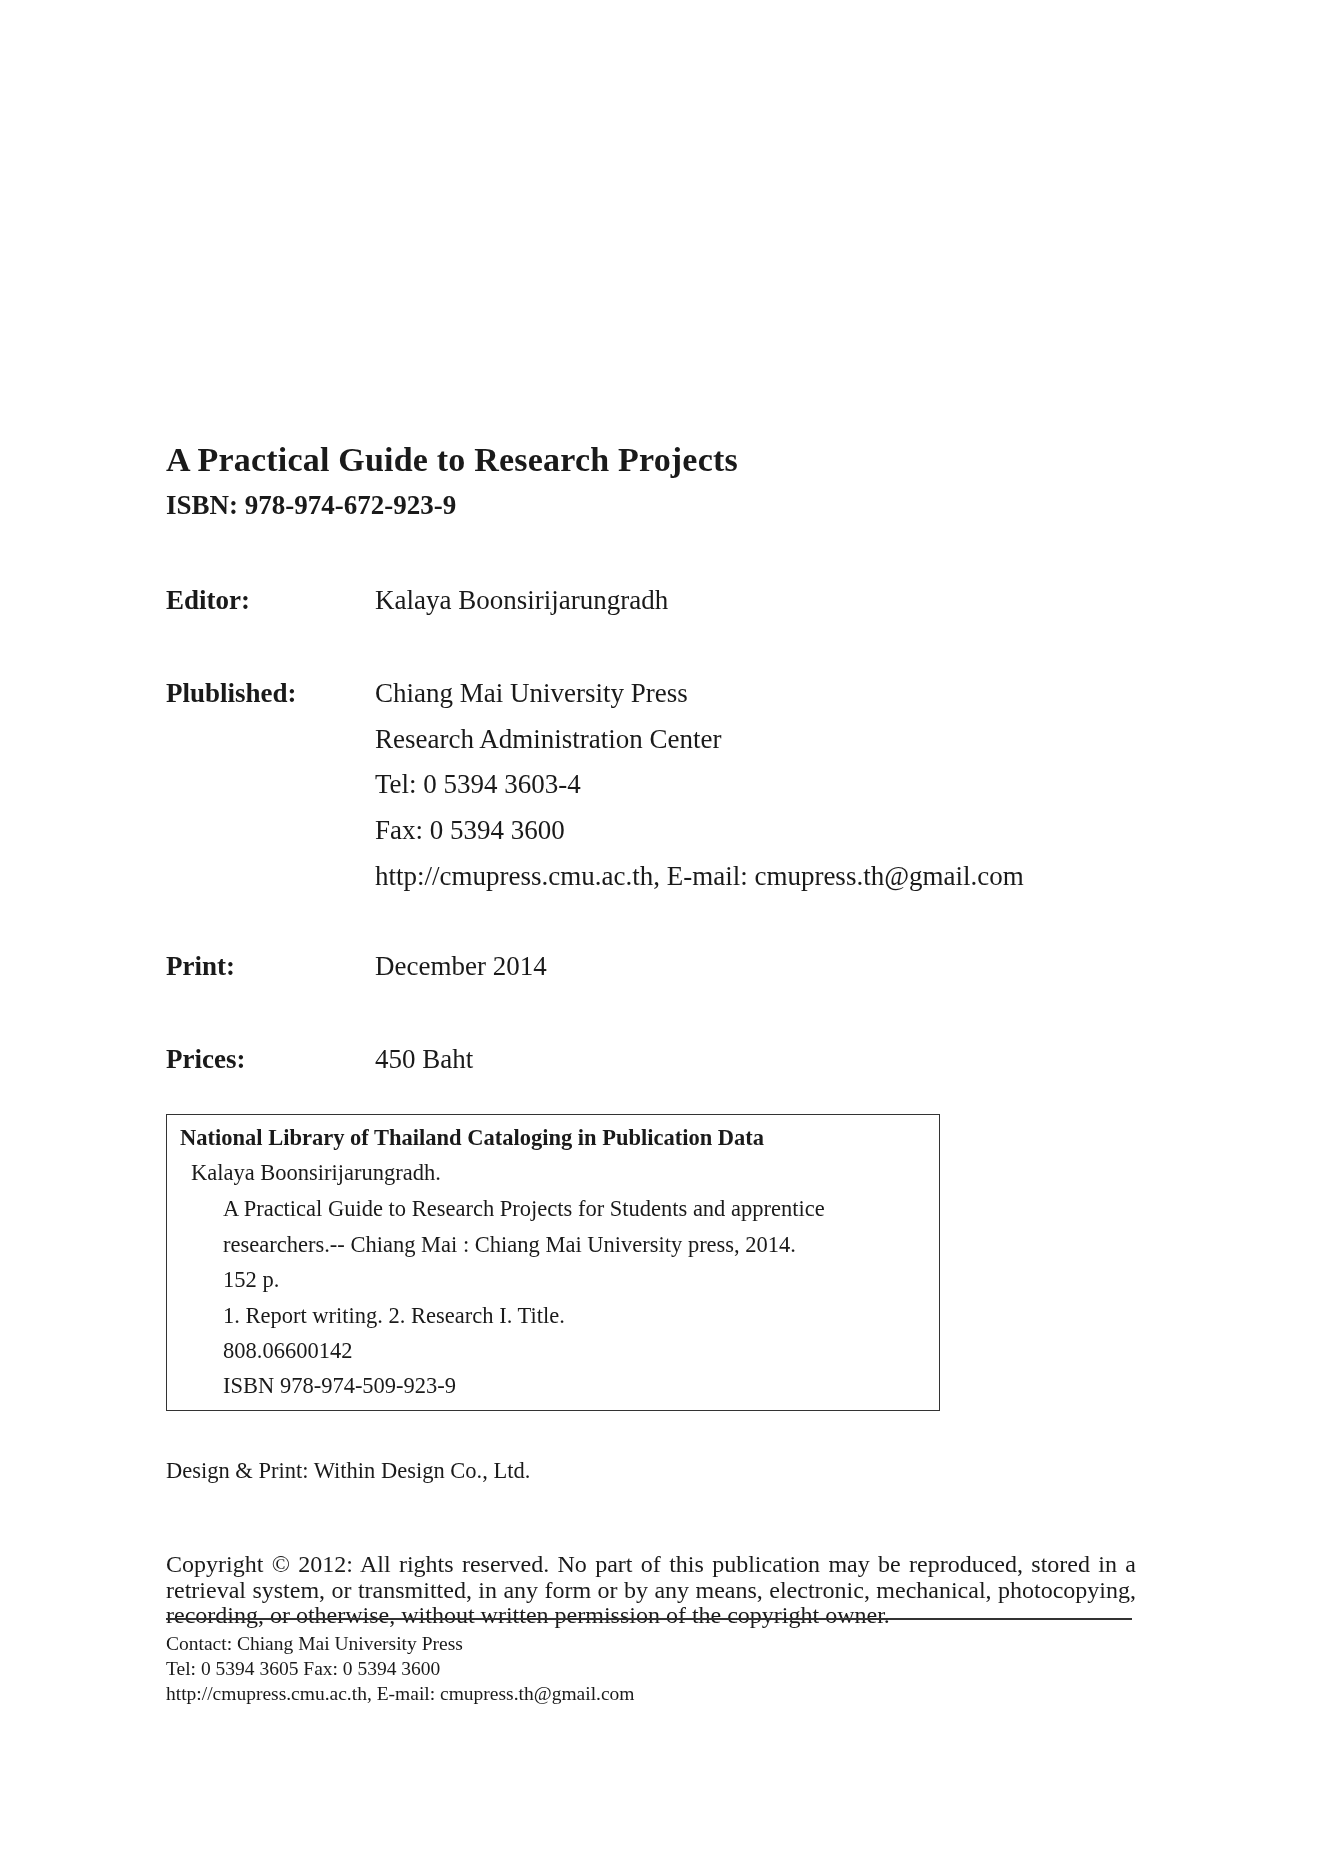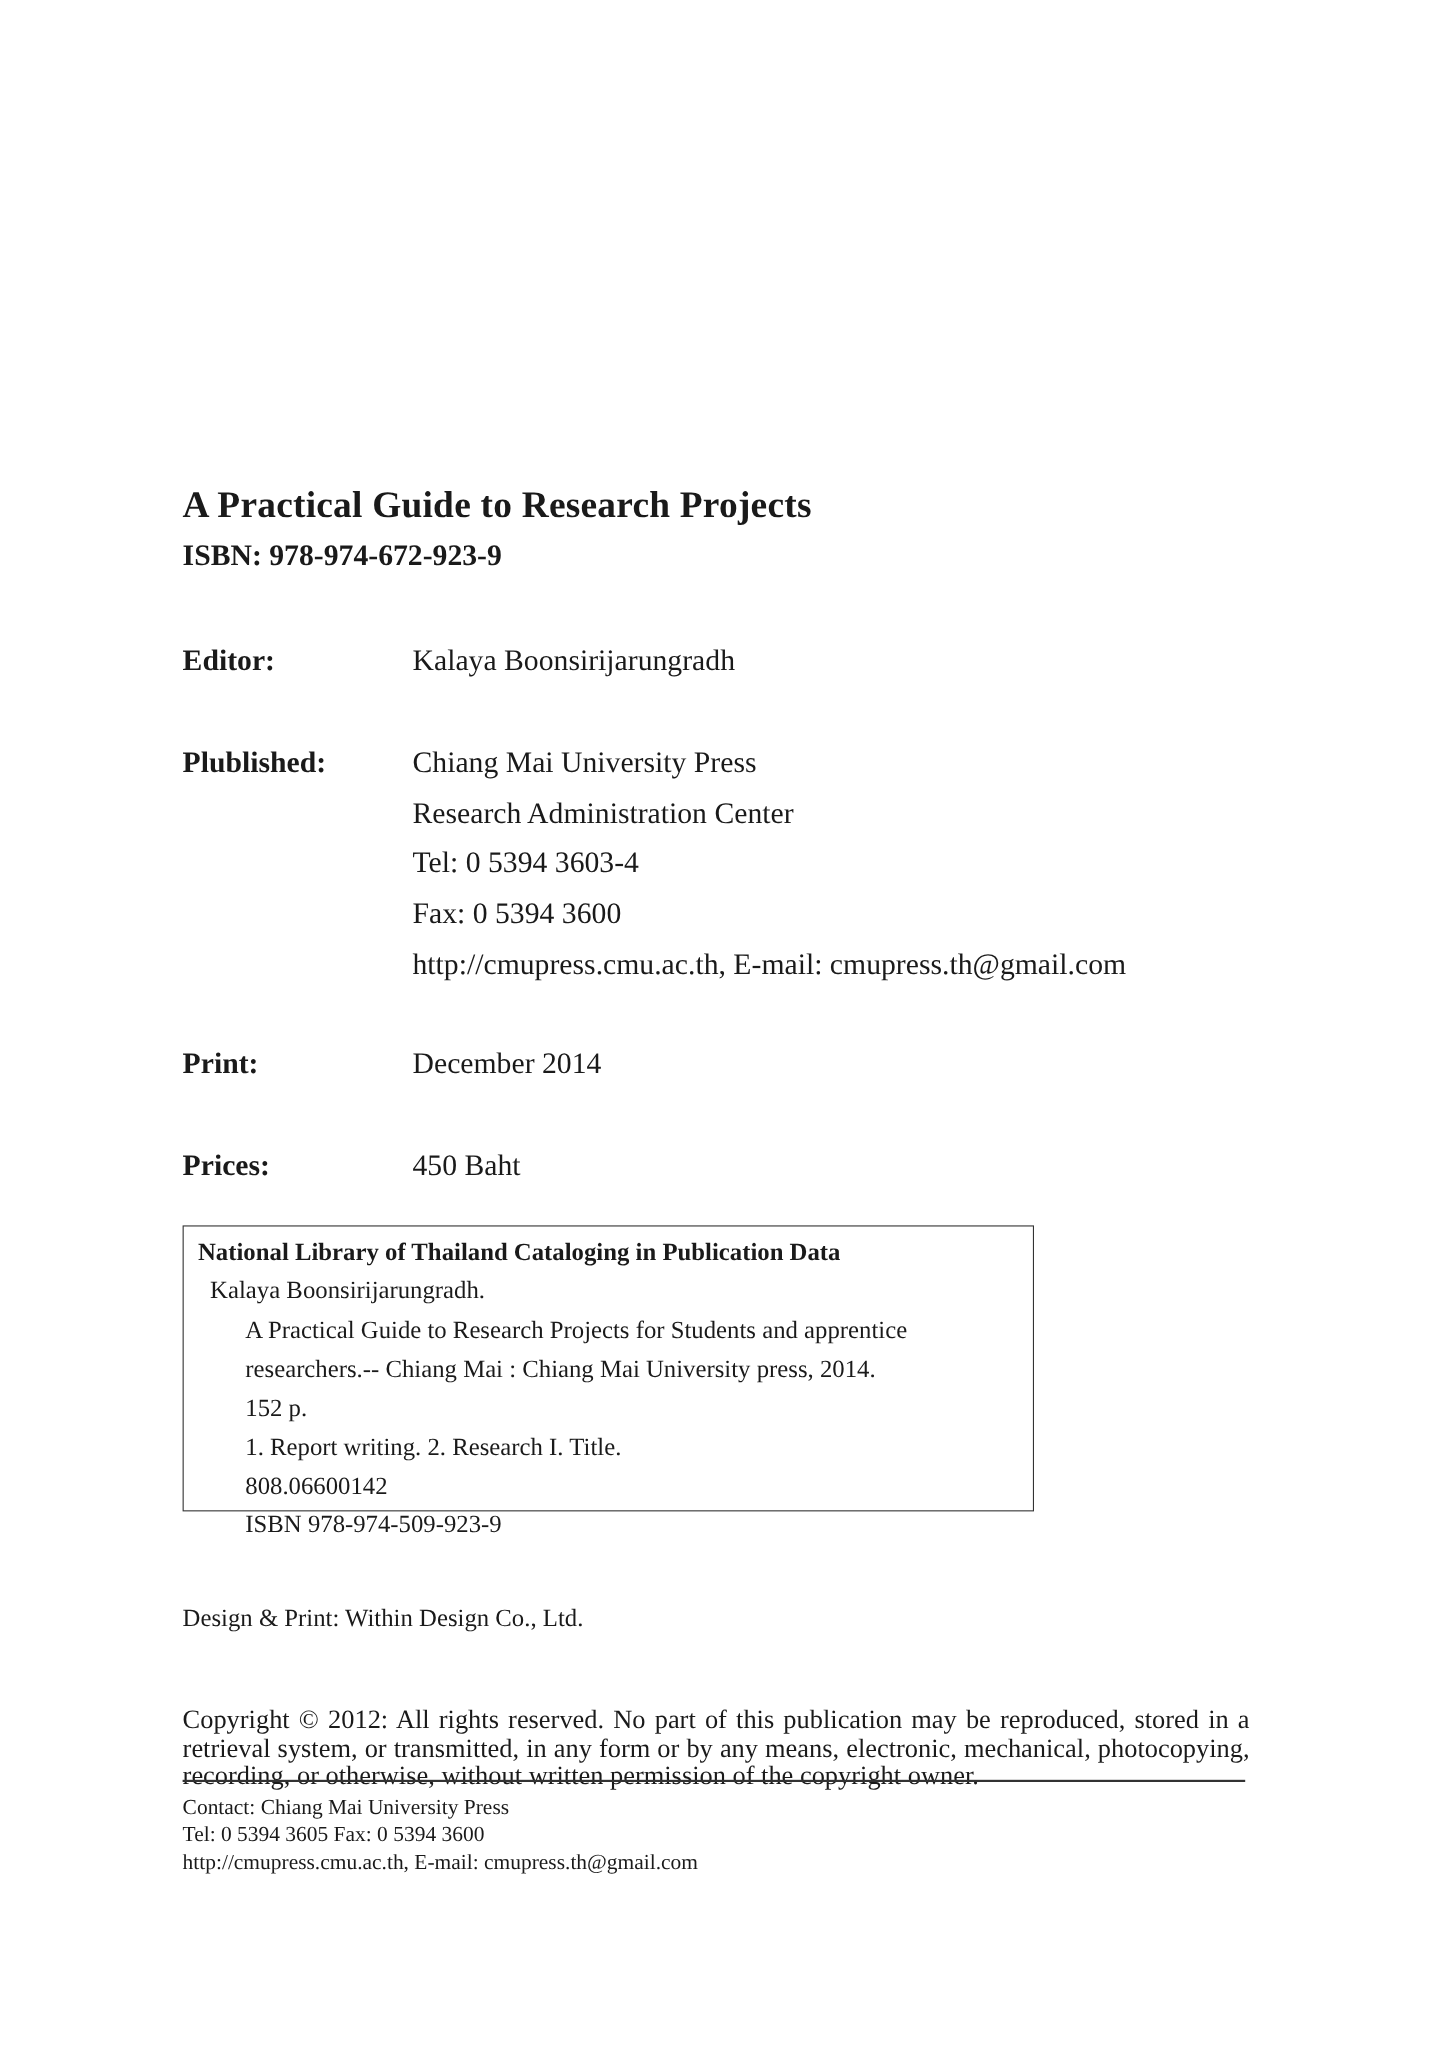--- a/index.html
+++ b/index.html
@@ -3,21 +3,21 @@
 <meta charset="utf-8">
 <style>
   html, body { margin:0; padding:0; background:#ffffff; }
   body { width:1319px; height:1867px; position:relative; overflow:hidden;
          font-family:"Liberation Serif", "DejaVu Serif", serif; color:#1a1a1a; }
   .abs { position:absolute; white-space:nowrap; }
   .title { left:166px; top:394px; font-size:34px; font-weight:bold; letter-spacing:0.2px;margin-top:47px; }
   .isbn { left:166px; top:490px; font-size:27px; font-weight:bold; }
   .label { left:166px; font-size:27px; font-weight:bold; }
   .value { left:375px; font-size:27px; }
-  .box { position:absolute; left:166px; top:1114px; width:774px; height:260px;
+  .box { position:absolute; left:166px; top:1114px; width:774px; height:297px;
          border:1.5px solid #333; box-sizing:border-box; }
   .box .line { position:absolute; white-space:nowrap; font-size:22.5px; }
   .box .head { left:13px; top:10px; font-weight:bold; }
   .box .l1 { left:24px; }
   .box .l2 { left:56px; }
   .design { left:166px; top:1458px; font-size:22.5px;text-align:center; }
   .copy { position:absolute; left:166px; top:1536px; width:970px; font-size:24px;
           line-height:25.5px; text-align:justify;margin-top:16px; }
   .rule { position:absolute; left:166px; top:1618px; width:966px; height:2px; background:#333; }
   .foot { left:166px; font-size:19.5px; }

